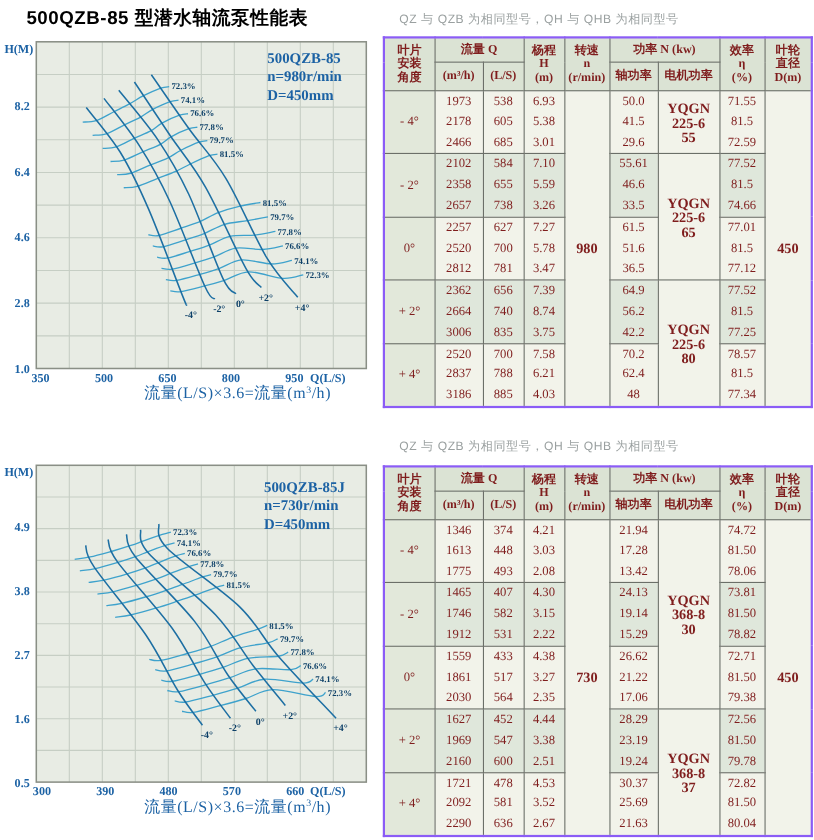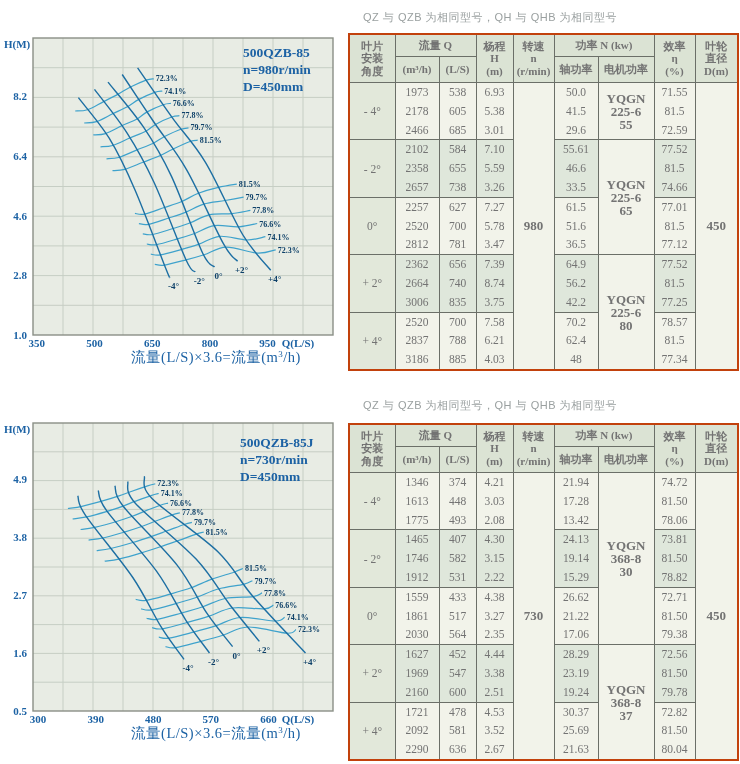--- a/index.html
+++ b/index.html
@@ -5,22 +5,22 @@
   html,body{margin:0;padding:0;background:#ffffff;}
   .page{position:relative;width:740px;height:764px;background:#ffffff;overflow:hidden;
         font-family:"Liberation Sans",sans-serif;}
   .section{position:absolute;left:0;width:740px;}
   .sec-title{position:absolute;left:24px;top:5px;font-size:17px;font-weight:bold;color:#000;
              letter-spacing:0.5px;font-family:"Liberation Sans",sans-serif;}
   .sec-note{position:absolute;left:363px;top:10px;font-size:11px;color:#9aa0a0;letter-spacing:0.5px;}
   .chart-wrap{position:absolute;left:0;top:0;}
   .table-wrap{position:absolute;left:348px;}
   table.perf{border-collapse:collapse;table-layout:fixed;width:389px;
-             font-family:"Liberation Serif",serif;color:#737373;
-             border:2px solid #c2410c;}
+             font-family:"Liberation Serif",serif;color:#7f1d1d;
+             border:2px solid #8b5cf6;}
   table.perf th,table.perf td{border:1px solid #6b6f68;padding:0;text-align:center;vertical-align:middle;}
   table.perf th{font-weight:bold;font-size:11px;background:#dbe3d4;line-height:12.5px;font-family:"Liberation Serif",serif;}
   td.angle{background:#e2e8da;font-size:11.5px;}
   td.plain{background:#f2f3ea;font-size:13px;line-height:13px;font-weight:bold;}
   tr.g-light td.val{background:#f2f3ea;}
   tr.g-green td.val{background:#dfe7db;}
   td.val{font-size:11.5px;}
   td.val .cl{height:18.8px;line-height:18.8px;}
   svg text{font-family:"Liberation Serif",serif;}
 </style>
@@ -103,20 +103,21 @@
             <path d="M108.0,82.1C113.9,89.6 132.8,111.2 143.4,126.9C154.0,142.6 161.6,155.4 171.5,176.4C181.3,197.4 195.4,237.9 202.6,253.0C209.8,268.1 212.6,264.6 214.5,267.0"></path>
             <path d="M122.2,74.5C127.6,82.6 143.8,107.0 154.5,123.0C165.3,138.9 175.4,149.9 186.8,170.1C198.3,190.2 214.9,228.5 223.4,243.7C231.8,259.0 235.2,258.4 237.6,261.3"></path>
             <path d="M137.6,67.9C143.3,76.0 160.2,100.9 171.5,116.6C182.7,132.4 193.4,142.5 205.3,162.1C217.2,181.7 231.7,216.4 242.6,234.5C253.5,252.5 266.0,264.3 270.7,270.3"></path>
           </g>
           <text x="173.53846153846155" y="288.92737430167597" text-anchor="middle" fill="#0d4068" font-size="9" font-weight="bold" stroke="none">-4°</text>
           <text x="199.3076923076923" y="283.949720670391" text-anchor="middle" fill="#0d4068" font-size="9" font-weight="bold" stroke="none">-2°</text>
           <text x="218.53846153846152" y="278.97206703910615" text-anchor="middle" fill="#0d4068" font-size="9" font-weight="bold" stroke="none">0°</text>
           <text x="241.6153846153846" y="273.3307262569832" text-anchor="middle" fill="#0d4068" font-size="9" font-weight="bold" stroke="none">+2°</text>
           <text x="274.6923076923077" y="282.29050279329607" text-anchor="middle" fill="#0d4068" font-size="9" font-weight="bold" stroke="none">+4°</text>
         </svg></div>
+    <div class="sec-title">500QZB-85 型潜水轴流泵性能表</div>
     <div class="sec-note">QZ 与 QZB 为相同型号，QH 与 QHB 为相同型号</div>
     <div class="table-wrap" style="top:33px;">
         <table class="perf">
           <colgroup>
             <col style="width: 46px;">
             <col style="width: 44px;">
             <col style="width: 37px;">
             <col style="width: 37px;">
             <col style="width: 41px;">
             <col style="width: 44px;">

